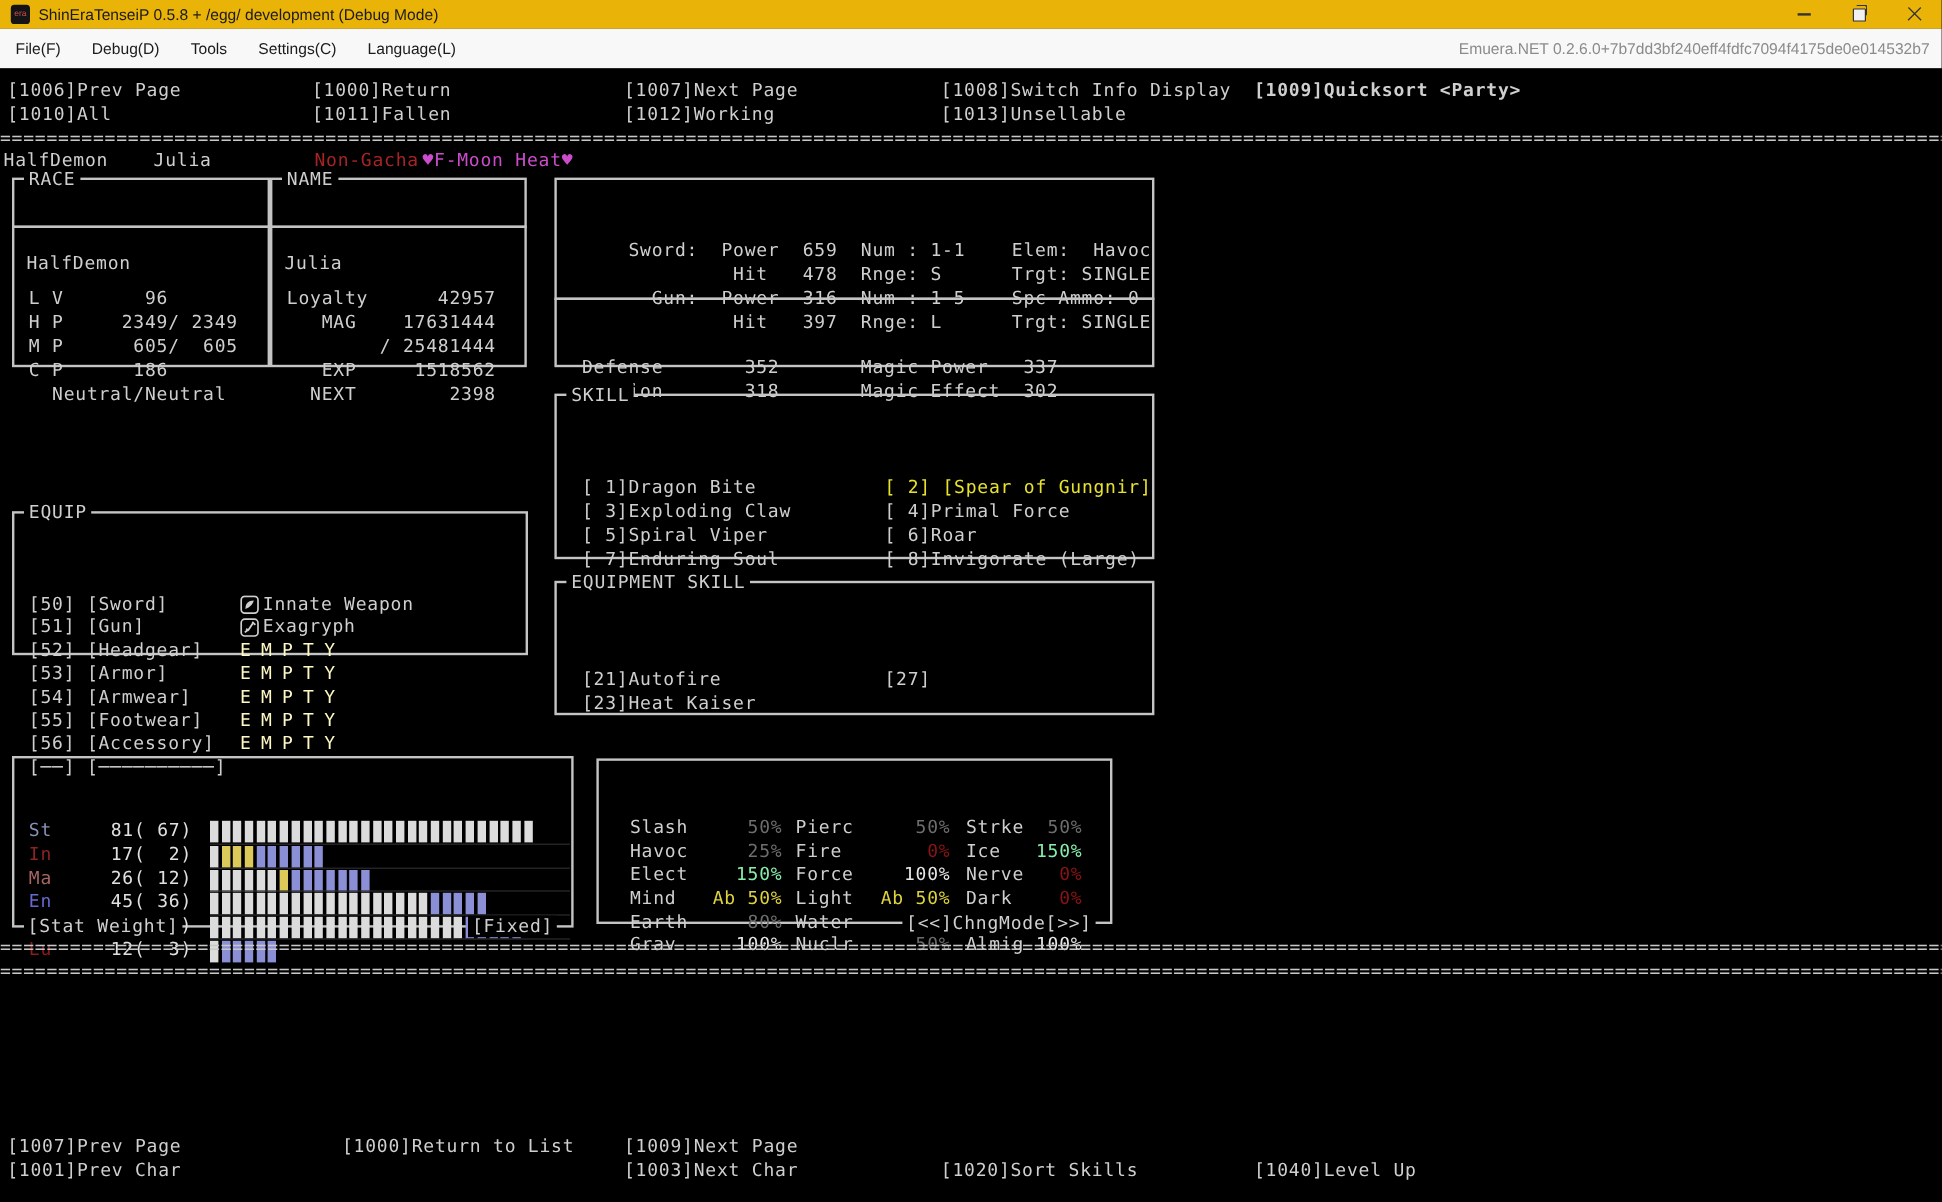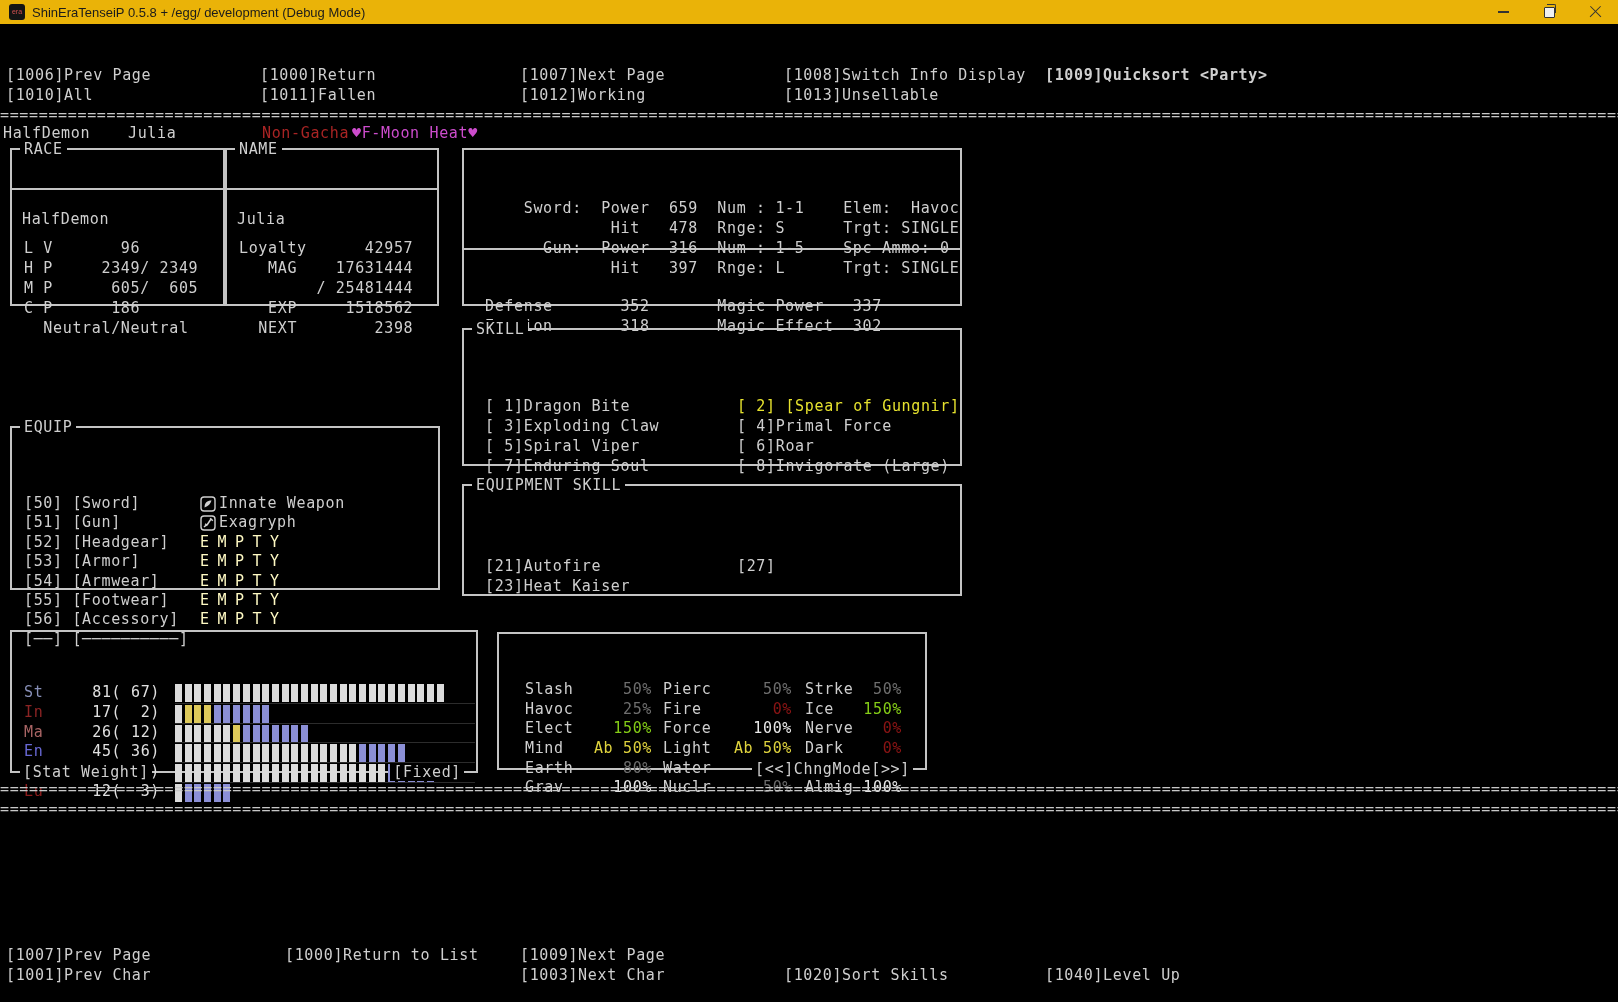--- a/index.html
+++ b/index.html
@@ -59,21 +59,21 @@
   .stat-value{width:100px;text-align:right;line-height:19.8px;color:#e0e0e0;}
   .bars{display:flex;margin-left:15px;width:300px;}
   .seg{width:7px;height:18px;margin-right:2.7px;margin-top:1px;}
   .seg.half{height:9px;margin-top:10px;}
 
   .res-rows{padding:10px 0 0 26px;}
   .res-row{display:grid;grid-template-columns:54px 73px 70px 70px 67px 43px;height:19.7px;line-height:19.7px;}
   .res-val{text-align:right;}
   .rn2{padding-left:11px;} .rn3{padding-left:13px;}
 
-  .c-dim{color:#6e6e6e;} .c-red{color:#8c1414;} .c-cyan{color:#84cc16;}
+  .c-dim{color:#6e6e6e;} .c-red{color:#8c1414;} .c-cyan{color:#86efac;}
   .c-yellow{color:#ded23d;} .c-white{color:#e8e8e8;} .c-hl{color:#e6e22e;}
   .c-darkred{color:#a82424;} .c-pink{color:#cc4ccc;}
 </style>
 </head>
 <body>
 
 <div class="window">
 
   <div class="titlebar">
     <div class="app-icon">era</div>
@@ -84,20 +84,30 @@
         </div>
       <div class="win-btn">
           <div class="g-max"></div>
         </div>
       <div class="win-btn">
           <div class="g-close"></div>
         </div>
     </div>
   </div>
 
+  <div class="menubar">
+    <div id="menu-items" style="display:flex;">
+        <span class="menu-item">File(F)</span>
+        <span class="menu-item">Debug(D)</span>
+        <span class="menu-item">Tools</span>
+        <span class="menu-item">Settings(C)</span>
+        <span class="menu-item">Language(L)</span>
+      </div>
+    <span class="version-text">Emuera.NET 0.2.6.0+7b7dd3bf240eff4fdfc7094f4175de0e014532b7</span>
+  </div>
 
   <div class="game">
 
     <div class="row" id="top-nav-1" style="top:9px;"><span class="t" style="left: 6px;">[1006]Prev Page</span><span class="t" style="left: 260px;">[1000]Return</span><span class="t" style="left: 520px;">[1007]Next Page</span><span class="t" style="left: 784px;">[1008]Switch Info Display</span><span class="t" style="left: 1045px; font-weight: bold;">[1009]Quicksort &lt;Party&gt;</span></div>
     <div class="row" id="top-nav-2" style="top:29px;"><span class="t" style="left: 6px;">[1010]All</span><span class="t" style="left: 260px;">[1011]Fallen</span><span class="t" style="left: 520px;">[1012]Working</span><span class="t" style="left: 784px;">[1013]Unsellable</span></div>
     <div class="sep" style="top:49px;">========================================================================================================================================================================</div>
 
     <span class="t" style="left:3px;top:67px;">HalfDemon</span>
     <span class="t" style="left:128px;top:67px;">Julia</span>
     <span class="t c-darkred" style="left:262px;top:67px;">Non-Gacha</span>
@@ -129,21 +139,21 @@
       <div class="lines pad-c" id="defense-lines"><div>Defense       352       Magic Power   337</div><div>Evasion       318       Magic Effect  302</div></div>
     </div>
 
     
     <div class="box" style="left:462px;top:271px;width:500px;height:138px;">
       <span class="box-label">SKILL</span>
       <div class="sk-grid" id="skill-grid"><div>[ 1]Dragon Bite</div><div class="c-hl">[ 2] [Spear of Gungnir]</div><div>[ 3]Exploding Claw</div><div>[ 4]Primal Force</div><div>[ 5]Spiral Viper</div><div>[ 6]Roar</div><div>[ 7]Enduring Soul</div><div>[ 8]Invigorate (Large)</div></div>
     </div>
 
     
-    <div class="box" style="left:10px;top:369px;width:430px;height:164px;">
+    <div class="box" style="left:10px;top:369px;width:430px;height:120px;">
       <span class="box-label">EQUIP</span>
       <div class="eq-rows" id="equip-rows"><div class="eq-row"><span class="eq-slot">[50] [Sword]</span><span class="eq-icon"><svg width="16" height="16" viewBox="0 0 16 16">
                 <rect x="1" y="1" width="14" height="14" rx="3" fill="none" stroke="#cfcfcf" stroke-width="1.4"></rect>
                 <path d="M4.5 11.5 C4.5 7 7 4.5 11.5 4.5 C10.5 8 8.5 10 4.5 11.5 Z" fill="#cfcfcf"></path>
               </svg></span><span>Innate Weapon</span></div><div class="eq-row"><span class="eq-slot">[51] [Gun]</span><span class="eq-icon"><svg width="16" height="16" viewBox="0 0 16 16">
                 <rect x="1" y="1" width="14" height="14" rx="3" fill="none" stroke="#cfcfcf" stroke-width="1.4"></rect>
                 <path d="M11 4 L7 10 M10.2 3.2 L12.8 5.8 M5.2 8.8 L7.2 10.8 M4 12 L6.2 10.2" stroke="#cfcfcf" stroke-width="1.5" fill="none"></path>
               </svg></span><span>Exagryph</span></div><div class="eq-row"><span class="eq-slot">[52] [Headgear]</span><span class="c-empty">EMPTY</span></div><div class="eq-row"><span class="eq-slot">[53] [Armor]</span><span class="c-empty">EMPTY</span></div><div class="eq-row"><span class="eq-slot">[54] [Armwear]</span><span class="c-empty">EMPTY</span></div><div class="eq-row"><span class="eq-slot">[55] [Footwear]</span><span class="c-empty">EMPTY</span></div><div class="eq-row"><span class="eq-slot">[56] [Accessory]</span><span class="c-empty">EMPTY</span></div><div class="eq-row">[──] [──────────]</div></div>
     </div>
 

